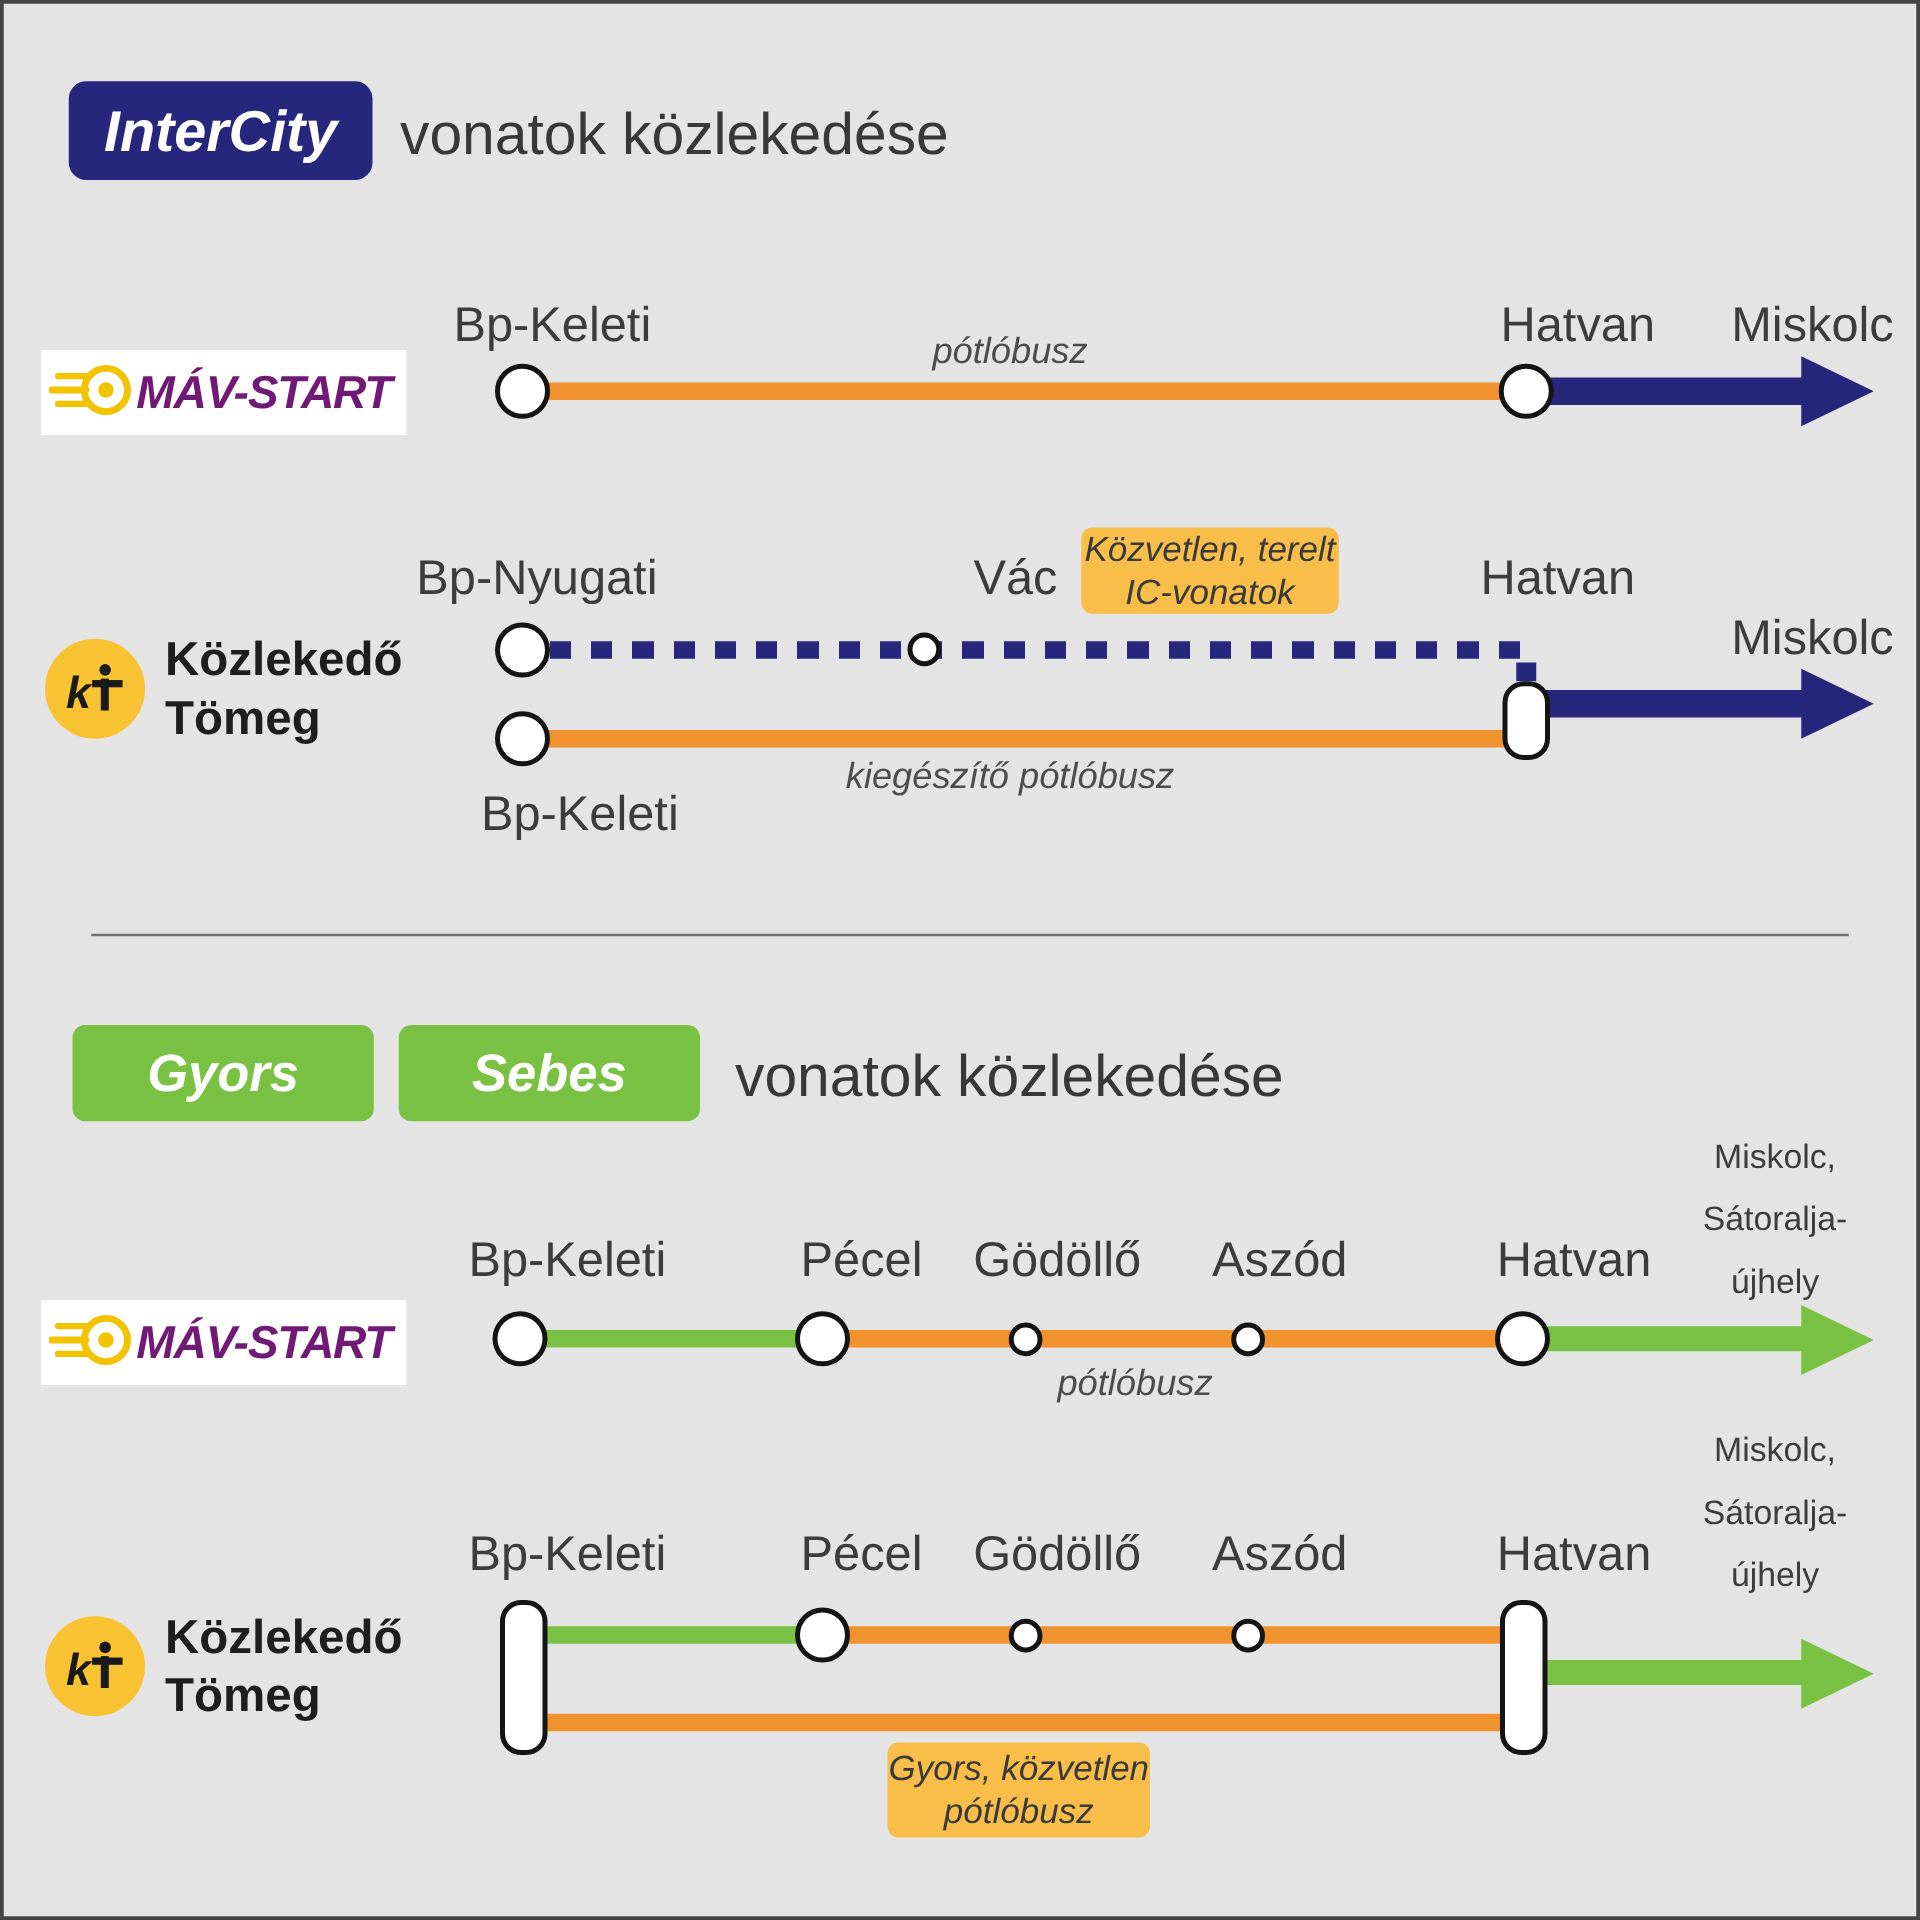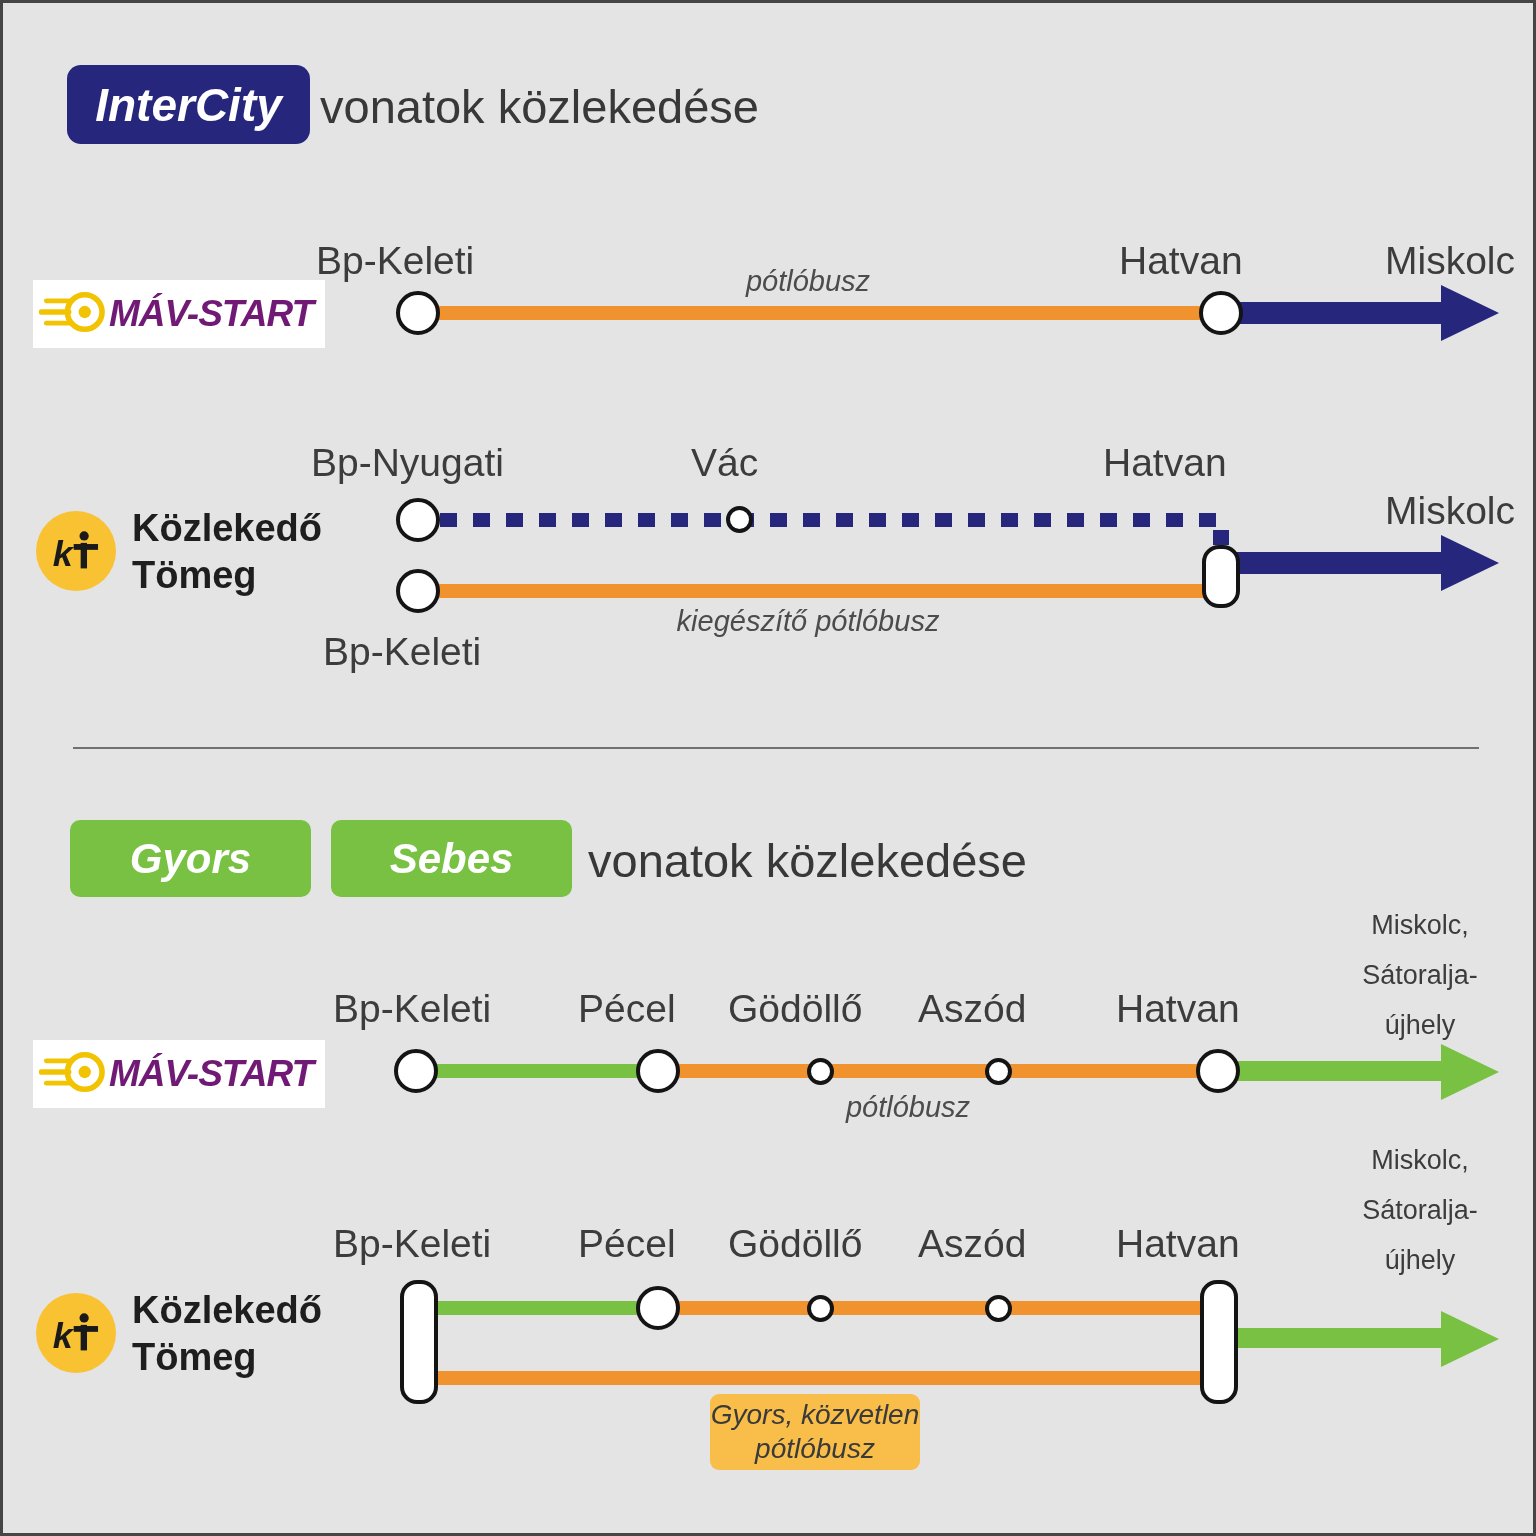--- a/index.html
+++ b/index.html
@@ -7,26 +7,26 @@
   .canvas {
     position:relative; width:1536px; height:1536px;
     background:var(--bg,#e4e4e4);
     border:3px solid #454545;
     font-family:"Liberation Sans", sans-serif;
     overflow:hidden;
   }
   .pill {
     position:absolute; border-radius:14px; color:#fff;
     font-style:italic; font-weight:bold;
-    display:flex; align-items:center; justify-content:center;margin-left:12px;
+    display:flex; align-items:center; justify-content:center;
   }
   .pill.navy { background:var(--navy); }
   .pill.green { background:var(--green); border-radius:10px; }
   .title { position:absolute; font-size:47px; color:#383838; }
-  .station-label { position:absolute; font-size:39px; color:#3c3c3c; text-align:left; white-space:nowrap; }
+  .station-label { position:absolute; font-size:39px; color:#3c3c3c; text-align:right; white-space:nowrap; }
   .station-label.right { text-align:right; }
   .dest { position:absolute; font-size:27px; color:#3c3c3c; text-align:center; line-height:50px; }
   .line { position:absolute; height:14px; z-index:1; }
   .orange-bg { background:var(--orange); }
   .green-bg { background:var(--green); }
   .navy-bg { background:var(--navy); }
   .dashed {
     background:repeating-linear-gradient(90deg, var(--navy) 0 17px, transparent 17px 33px);
   }
   .shaft { position:absolute; z-index:1; }
@@ -98,20 +98,24 @@
       <rect x="46" y="38" width="42" height="10" fill="#1a1a1a"></rect>
     </svg>
   </div>
   <div class="operator" style="left:129px; top:502px;">
     <div>Közlekedő</div>
     <div>Tömeg</div>
   </div>
 
   <div class="station-label" style="left:308px; top:438px; width:215px;">Bp-Nyugati</div>
   <div class="station-label" style="left:688px; top:438px; width:155px;">Vác</div>
+  <div class="note-badge" style="left:862px; top:419px; width:206px; height:69px;">
+    <span>Közvetlen, terelt</span>
+    <span>IC-vonatok</span>
+  </div>
   <div class="station-label" style="left:1100px; top:438px; width:205px;">Hatvan</div>
   <div class="station-label right" style="left:1320px; top:486px; width:192px;">Miskolc</div>
 
   <div class="line dashed" style="left:437px; top:510px; width:780px;"></div>
   <div style="position:absolute; left:1210px; top:527px; width:16px; height:15px; background:var(--navy); z-index:1;"></div>
   <div class="circle big" style="left:393px; top:495px;"></div>
   <div class="circle small" style="left:723px; top:503px;"></div>
   <div class="shaft navy-bg" style="left:1232px; top:549px; width:208px; height:22px;"></div>
   <div class="arrowhead navy-a" style="left:1438px; top:532px;"></div>
   <div class="station-rect" style="left:1199px; top:542px; height:63px;"></div>

